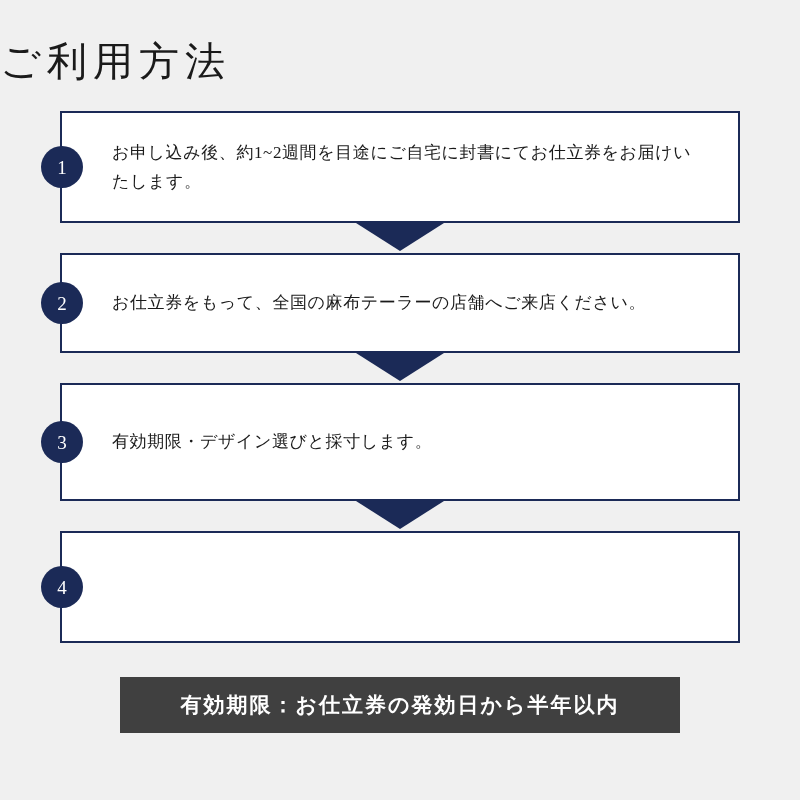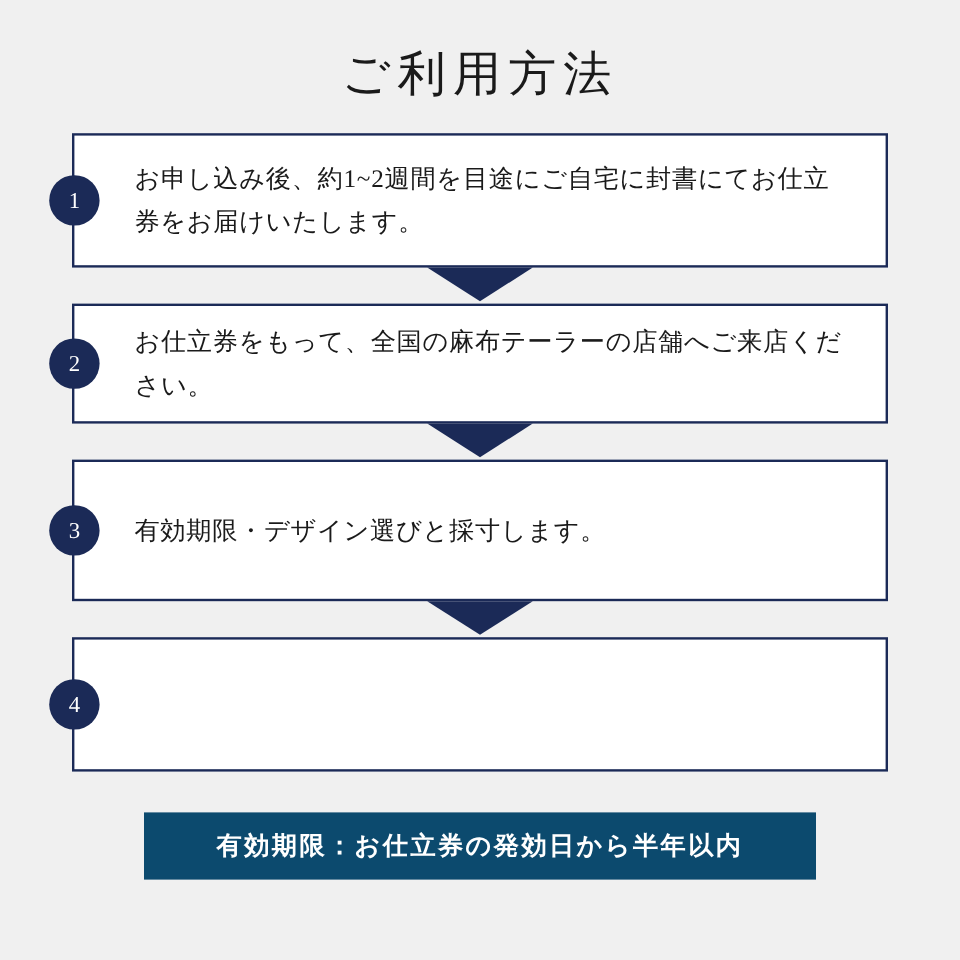--- a/index.html
+++ b/index.html
@@ -13,21 +13,21 @@
     font-family: "Liberation Serif", "DejaVu Serif", serif;
     overflow: hidden;
   }
   .page {
     position: relative;
     width: 800px;
     height: 800px;
     box-sizing: border-box;
   }
   .title {
-    text-align: center;
+    text-align: left;
     font-size: 40px;
     letter-spacing: 6px;
     color: #1a1a1a;
     font-weight: 400;
     padding-top: 34px;
     font-family: "Liberation Serif", "DejaVu Serif", serif;
   }
   .steps {
     margin-top: 22px;
   }
@@ -61,21 +61,21 @@
     display: flex;
     align-items: center;
     justify-content: center;
     font-size: 19px;
     font-family: "Liberation Serif", "DejaVu Serif", serif;
     line-height: 1;
   }
   .step-text {
     padding-left: 50px;
     padding-right: 34px;
-    font-size: 21px;
+    font-size: 17px;
     line-height: 1.72;
     color: #1a1a1a;
     letter-spacing: 0.6px;
     font-family: "Liberation Serif", "DejaVu Serif", serif;
   }
   .arrow-row {
     height: 30px;
     position: relative;
   }
   .arrow {
@@ -84,21 +84,21 @@
     top: 0;
     transform: translateX(-50%);
     width: 0;
     height: 0;
     border-left: 44px solid transparent;
     border-right: 44px solid transparent;
     border-top: 28px solid #1b2a57;
   }
   .footer-band {
     margin: 34px 120px 10px 120px;
-    background: #0c4a6e;
+    background: #404040;
     color: #ffffff;
     height: 56px;
     display: flex;
     align-items: center;
     justify-content: center;
     font-size: 21px;
     letter-spacing: 2px;
     font-weight: bold;
     font-family: Liberation Serif, serif;
   }

